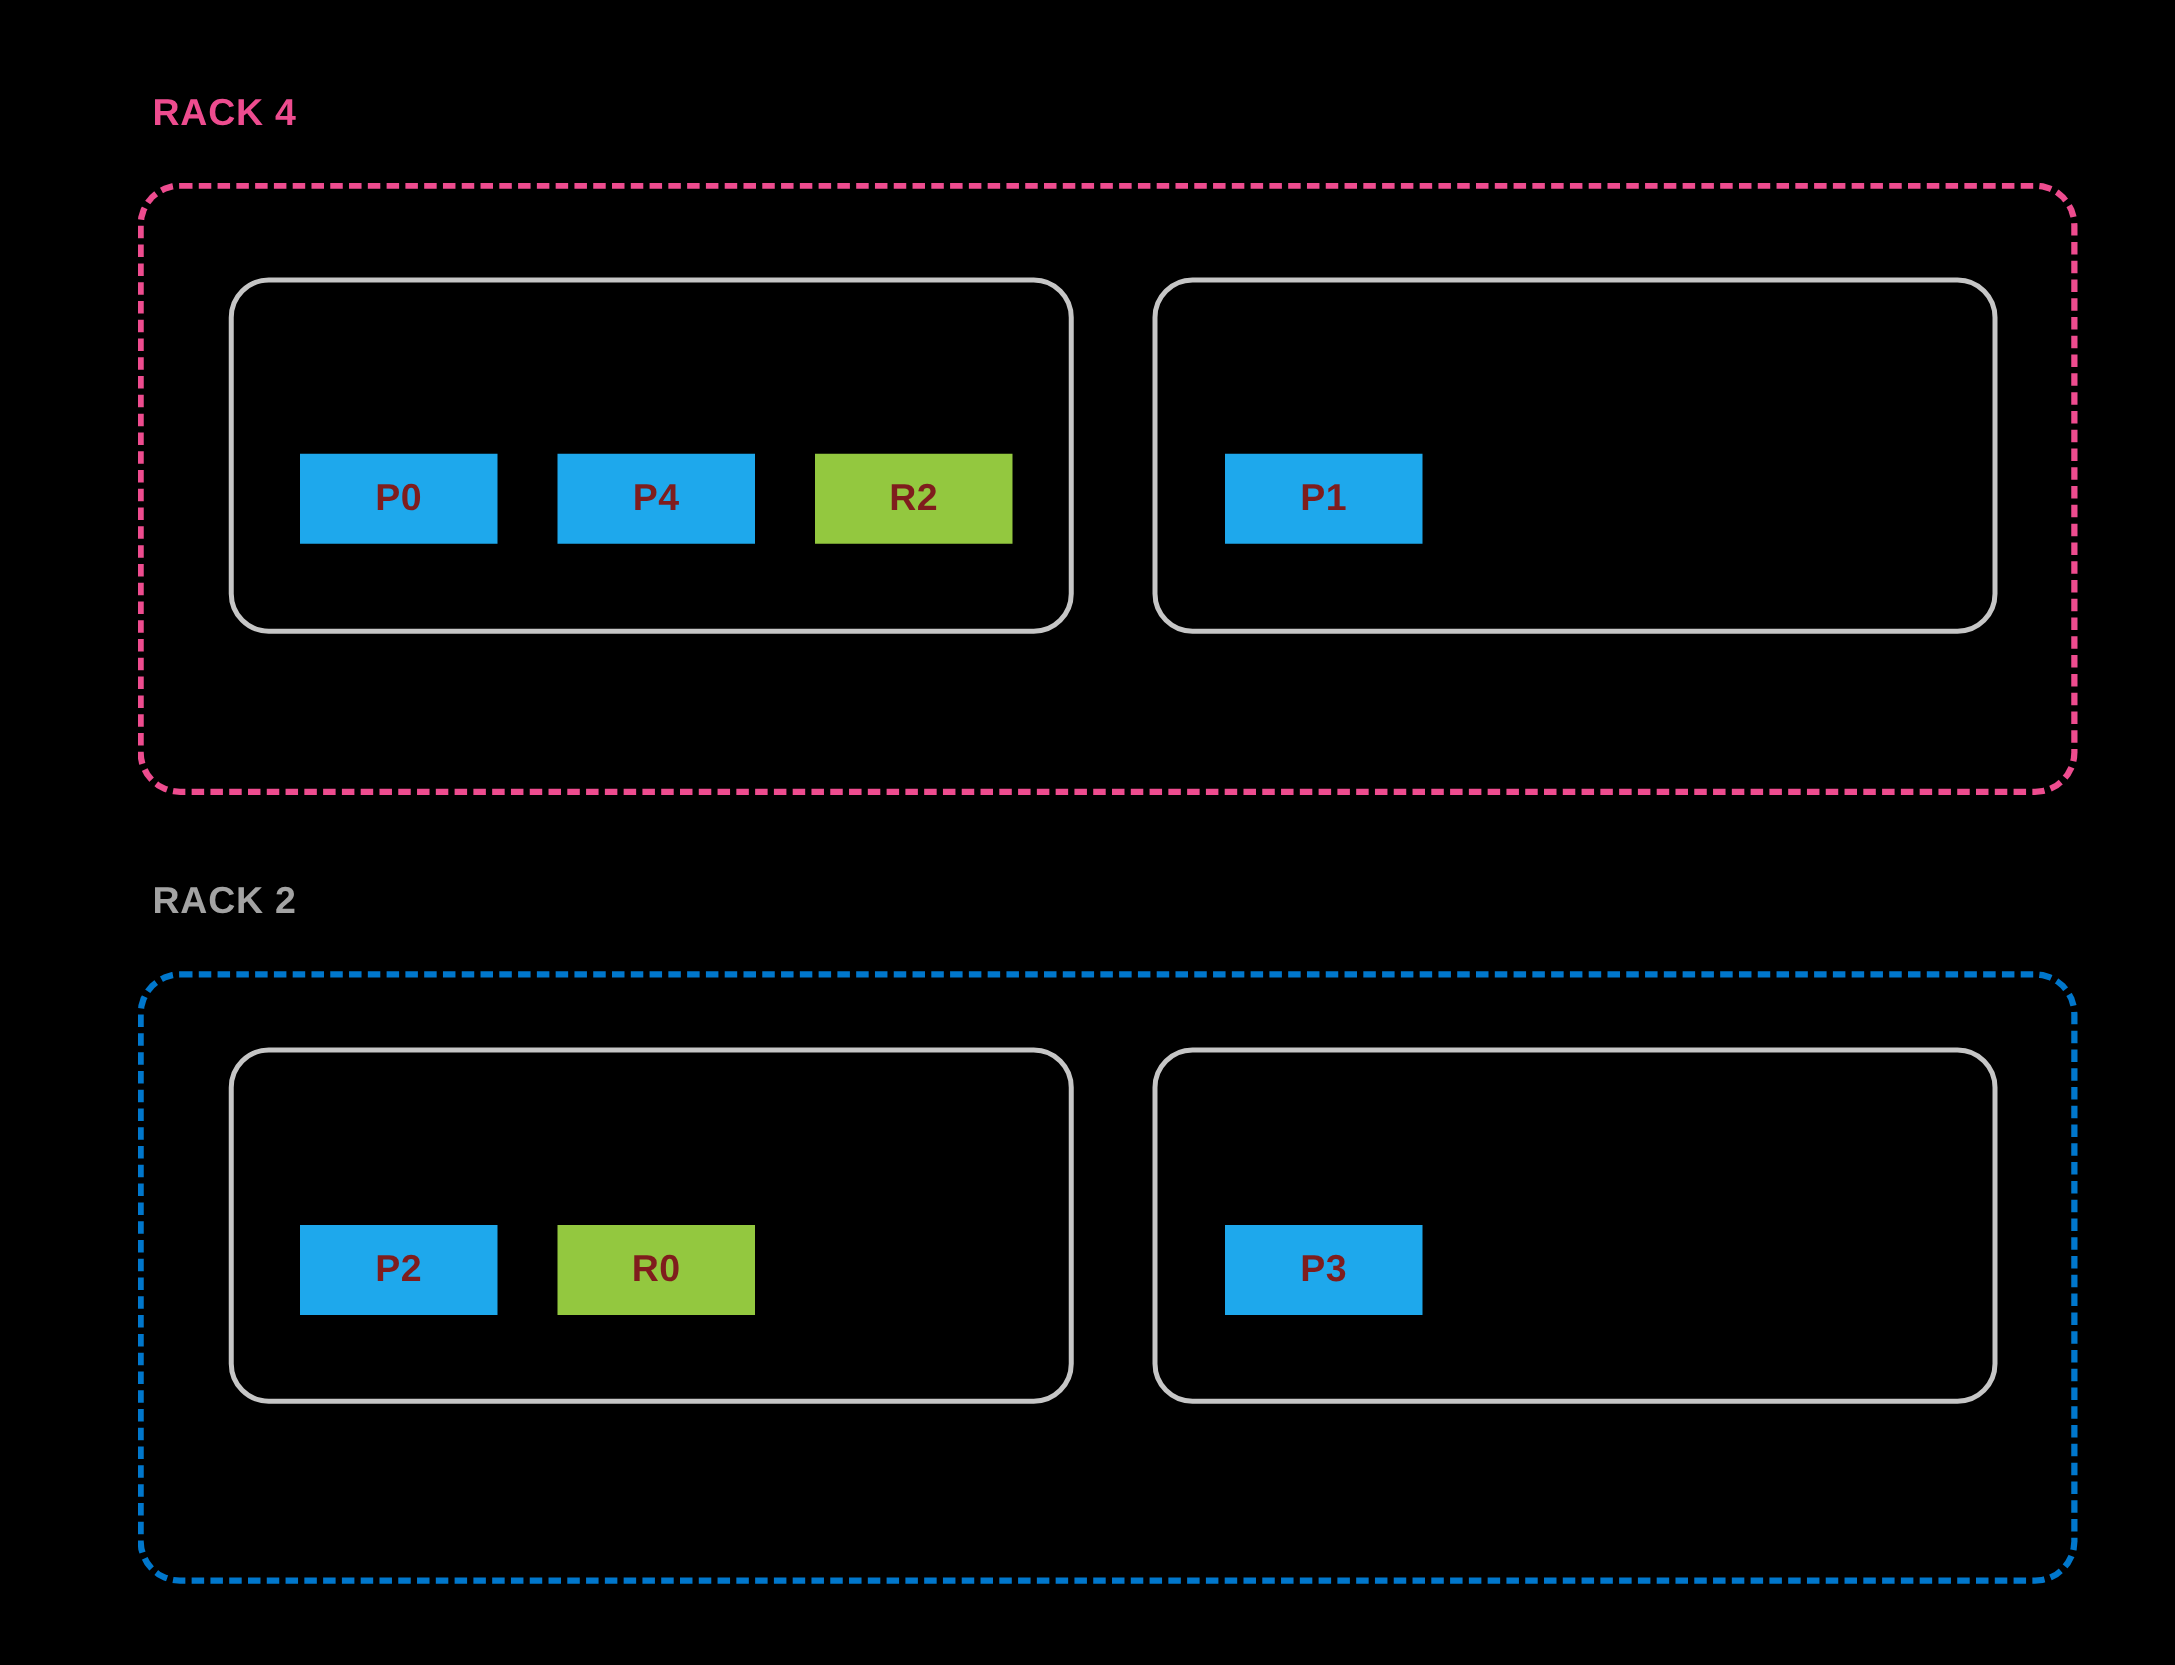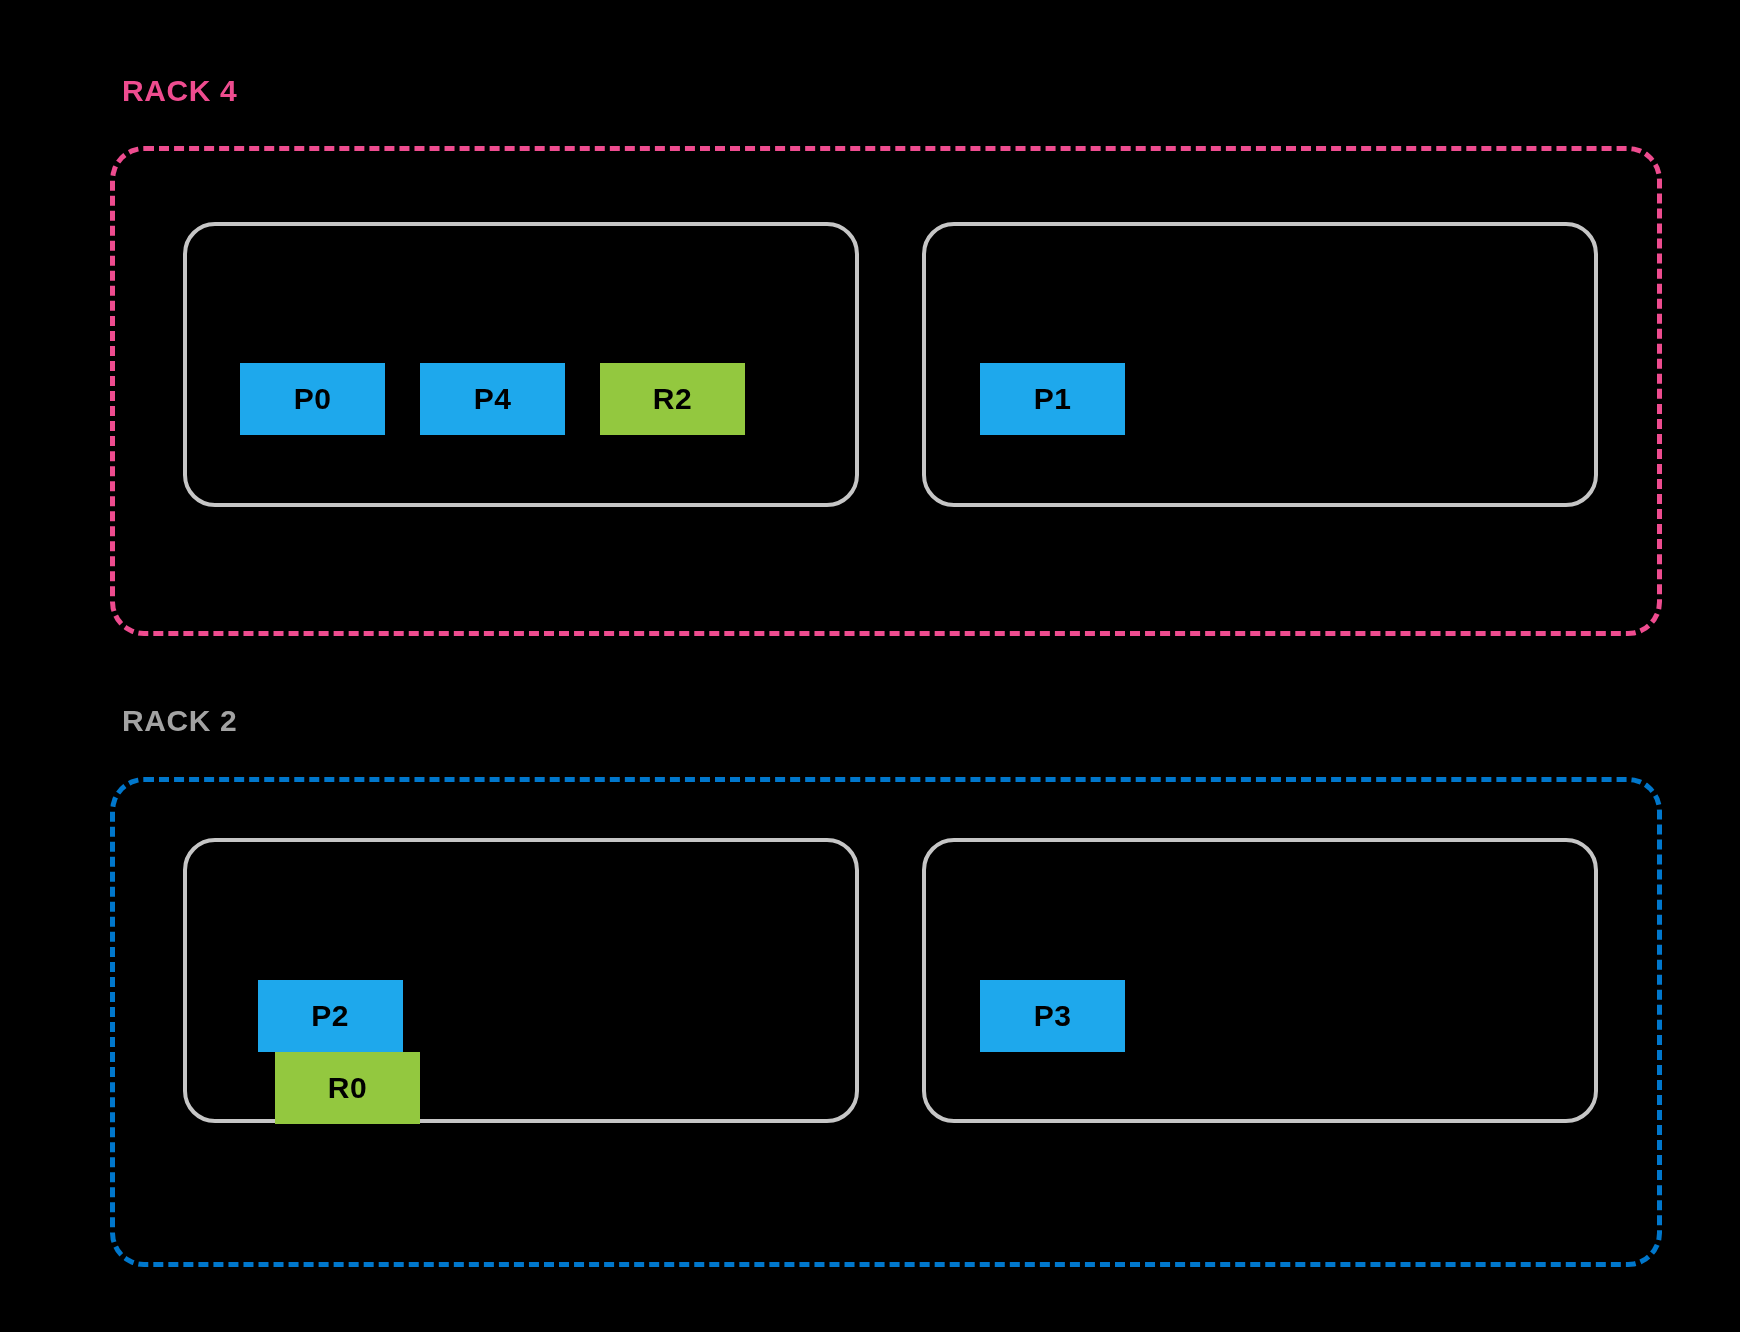--- a/index.html
+++ b/index.html
@@ -48,33 +48,33 @@
     background: transparent;
   }
 
   
   .chip-row {
     position: absolute;
     display: flex;
     align-items: center;
   }
   .chip {
-    width: 145px;
+    width: 158px;
     height: 72px;
     display: flex;
     align-items: center;
     justify-content: center;
     font-size: 30px;
     font-weight: 700;
-    color: #000000;
+    color: #7f1d1d;
     letter-spacing: 0.5px;
     box-sizing: border-box;
   }
   .chip + .chip {
-    margin-left: 35px;
+    margin-left: 48px;
   }
   .chip.partition { background: #1ea8ec; }
   .chip.replica   { background: #93c83f; }
 </style>
 </head>
 <body>
 
 <div id="canvas">
 
   <div class="rack-label" style="left:122px; top:76px; color:#ee4c8f;">RACK 4</div>
@@ -91,21 +91,21 @@
   <div class="node-box" style="left:922px; top:222px; width:676px; height:285px;"></div>
   <div class="chip-row" style="left:980px; top:363px;flex-direction:column;">
     <div class="chip partition">P1</div>
   </div>
 
   <div class="rack-label" style="left:122px; top:706px; color:#a3a3a3;">RACK 2</div>
 
   <div class="rack-box" style="left:110px; top:777px; width:1552px; height:490px; border-color:#0077cc;"></div>
 
   <div class="node-box" style="left:183px; top:838px; width:676px; height:285px;"></div>
-  <div class="chip-row" style="left:240px; top:980px;flex-direction:column;">
+  <div class="chip-row" style="left:240px; top:980px;">
     <div class="chip partition">P2</div>
     <div class="chip replica">R0</div>
   </div>
 
   <div class="node-box" style="left:922px; top:838px; width:676px; height:285px;"></div>
   <div class="chip-row" style="left:980px; top:980px;">
     <div class="chip partition">P3</div>
   </div>
 
 </div>

